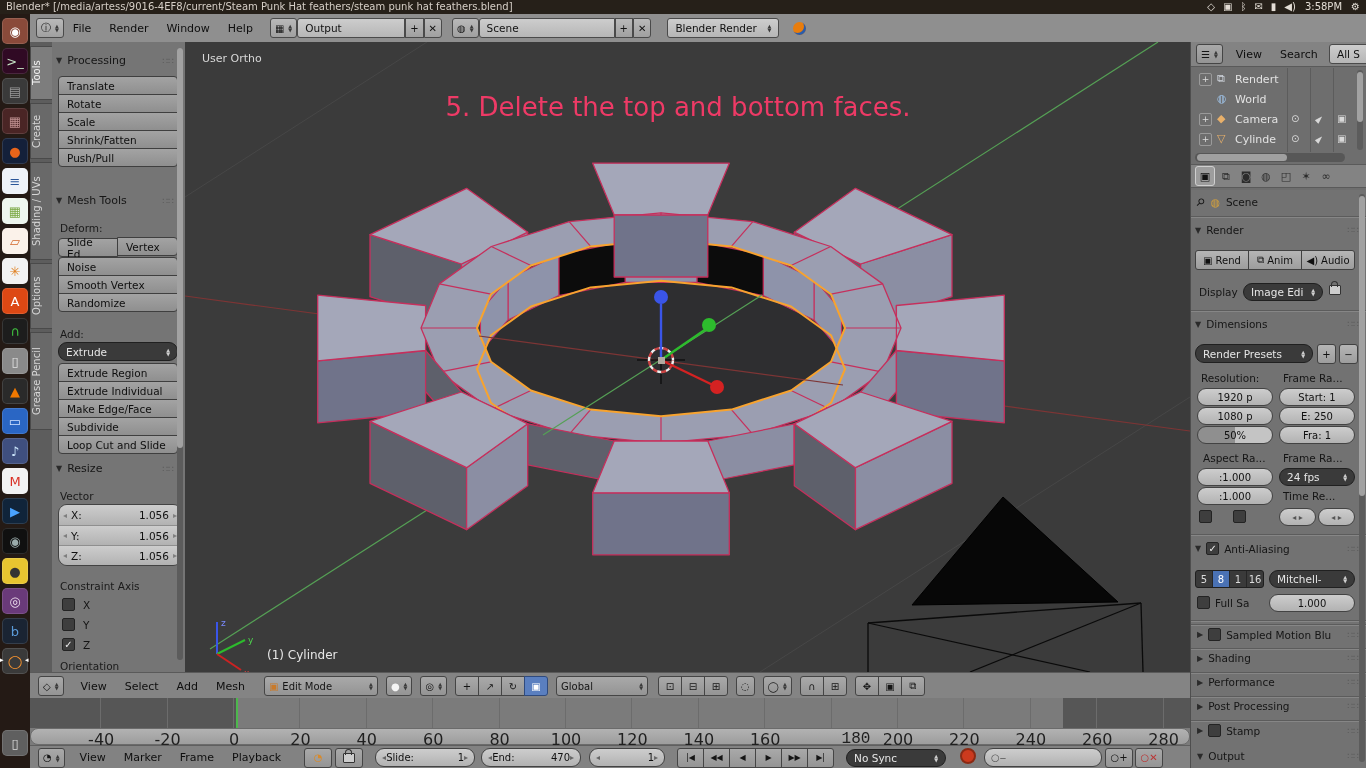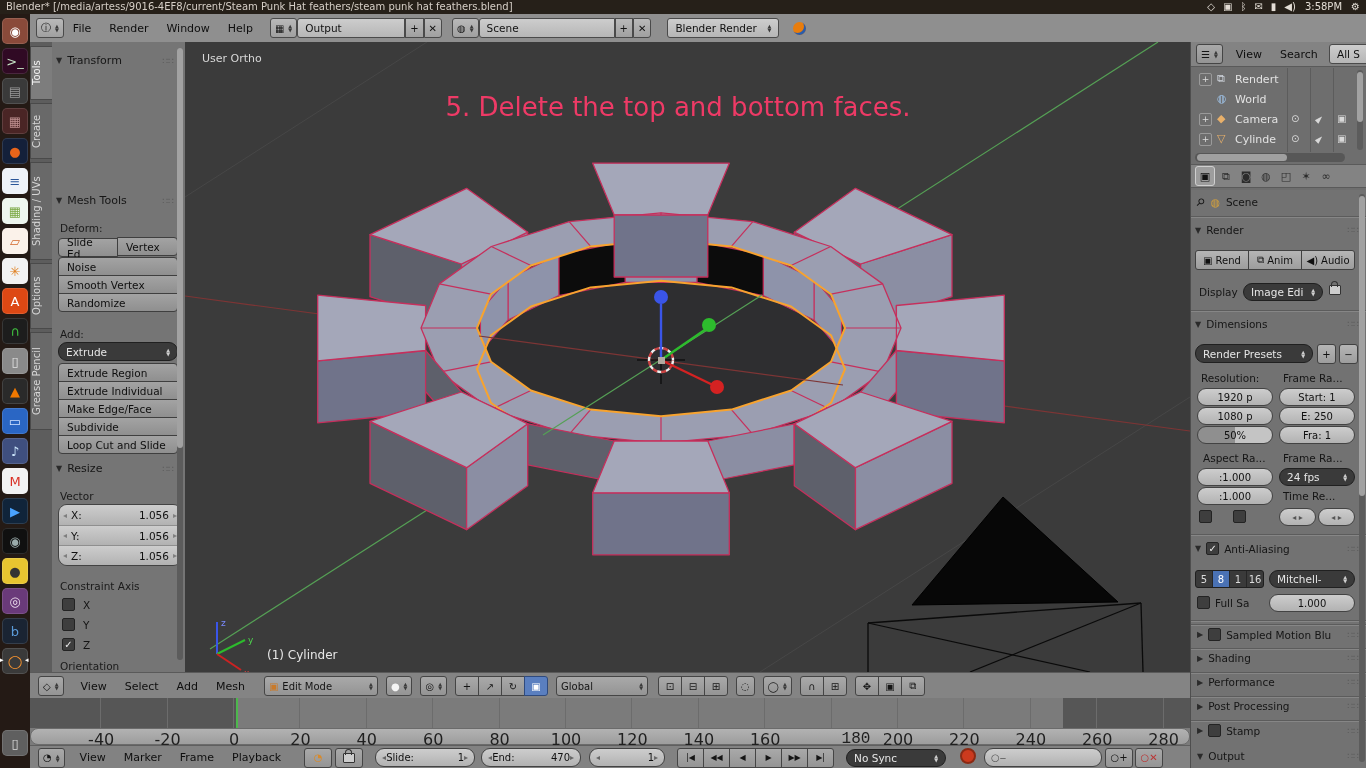--- a/index.html
+++ b/index.html
@@ -220,23 +220,30 @@
   <div class="abs" id="toolshelf">
     <div id="tabs">
         <div class="tab active" style="top: 4px; height: 52px;">Tools</div>
         <div class="tab" style="top: 61px; height: 54px;">Create</div>
         <div class="tab" style="top: 120px; height: 96px;">Shading / UVs</div>
         <div class="tab" style="top: 221px; height: 64px;">Options</div>
         <div class="tab" style="top: 290px; height: 96px;">Grease Pencil</div>
       </div>
     <div class="shelf-head" style="top:12px;width:124px">
       <span class="tri">▼</span>
-      <span>Transform</span>
+      <span>Processing</span>
       <span class="grip" style="margin-left:auto;margin-right:6px">∷∷</span>
     </div>
+    <div class="tstack" style="top:34px" id="transform-stack">
+        <div class="tbtn" style="width: 120px;">Translate</div>
+        <div class="tbtn" style="width: 120px;">Rotate</div>
+        <div class="tbtn" style="width: 120px;">Scale</div>
+        <div class="tbtn" style="width: 120px;">Shrink/Fatten</div>
+        <div class="tbtn" style="width: 120px;">Push/Pull</div>
+      </div>
     <div class="shelf-head" style="top:152px;width:124px">
       <span class="tri">▼</span>
       <span>Mesh Tools</span>
       <span class="grip" style="margin-left:auto;margin-right:6px">∷∷</span>
     </div>
     <div class="tlabel" style="top:180px">Deform:</div>
     <div class="tstack" style="top:196px;display:flex">
       <div class="tbtn" style="width:60px;border-radius:4px 0 0 4px">Slide Ed</div>
       <div class="tbtn" style="width:61px;margin-left:-1px;border-radius:0 4px 4px 0">Vertex</div>
     </div>

